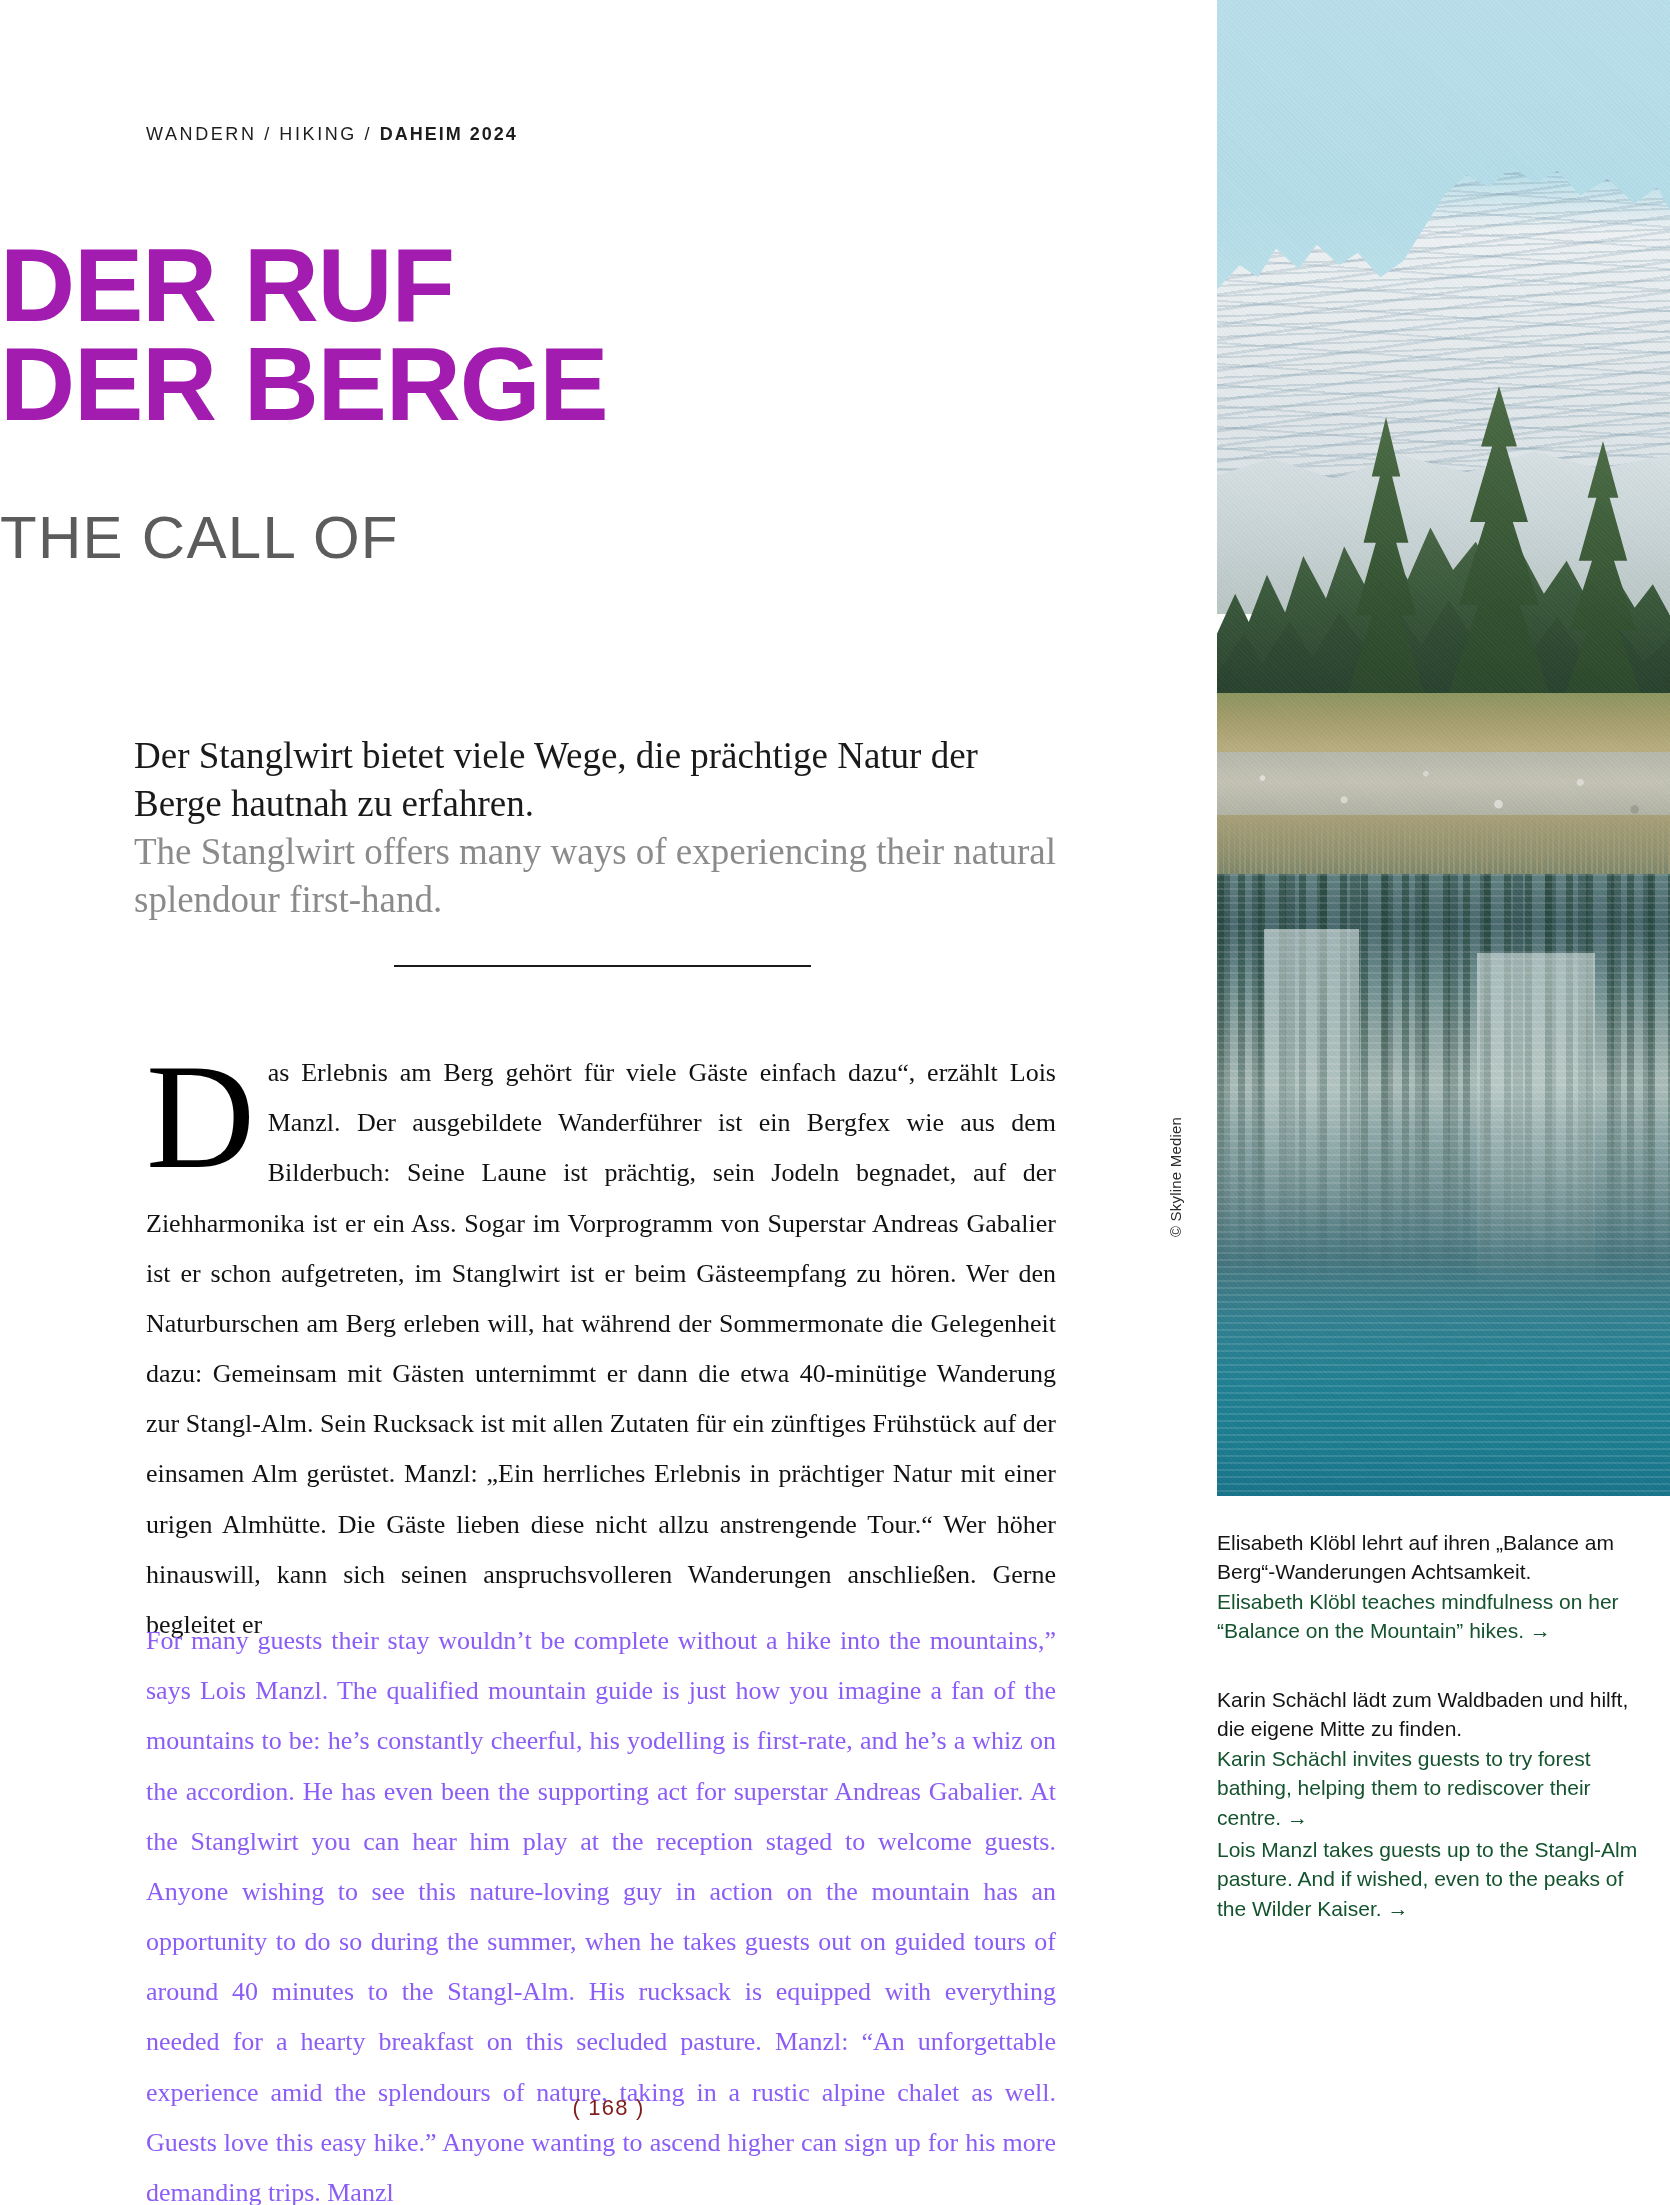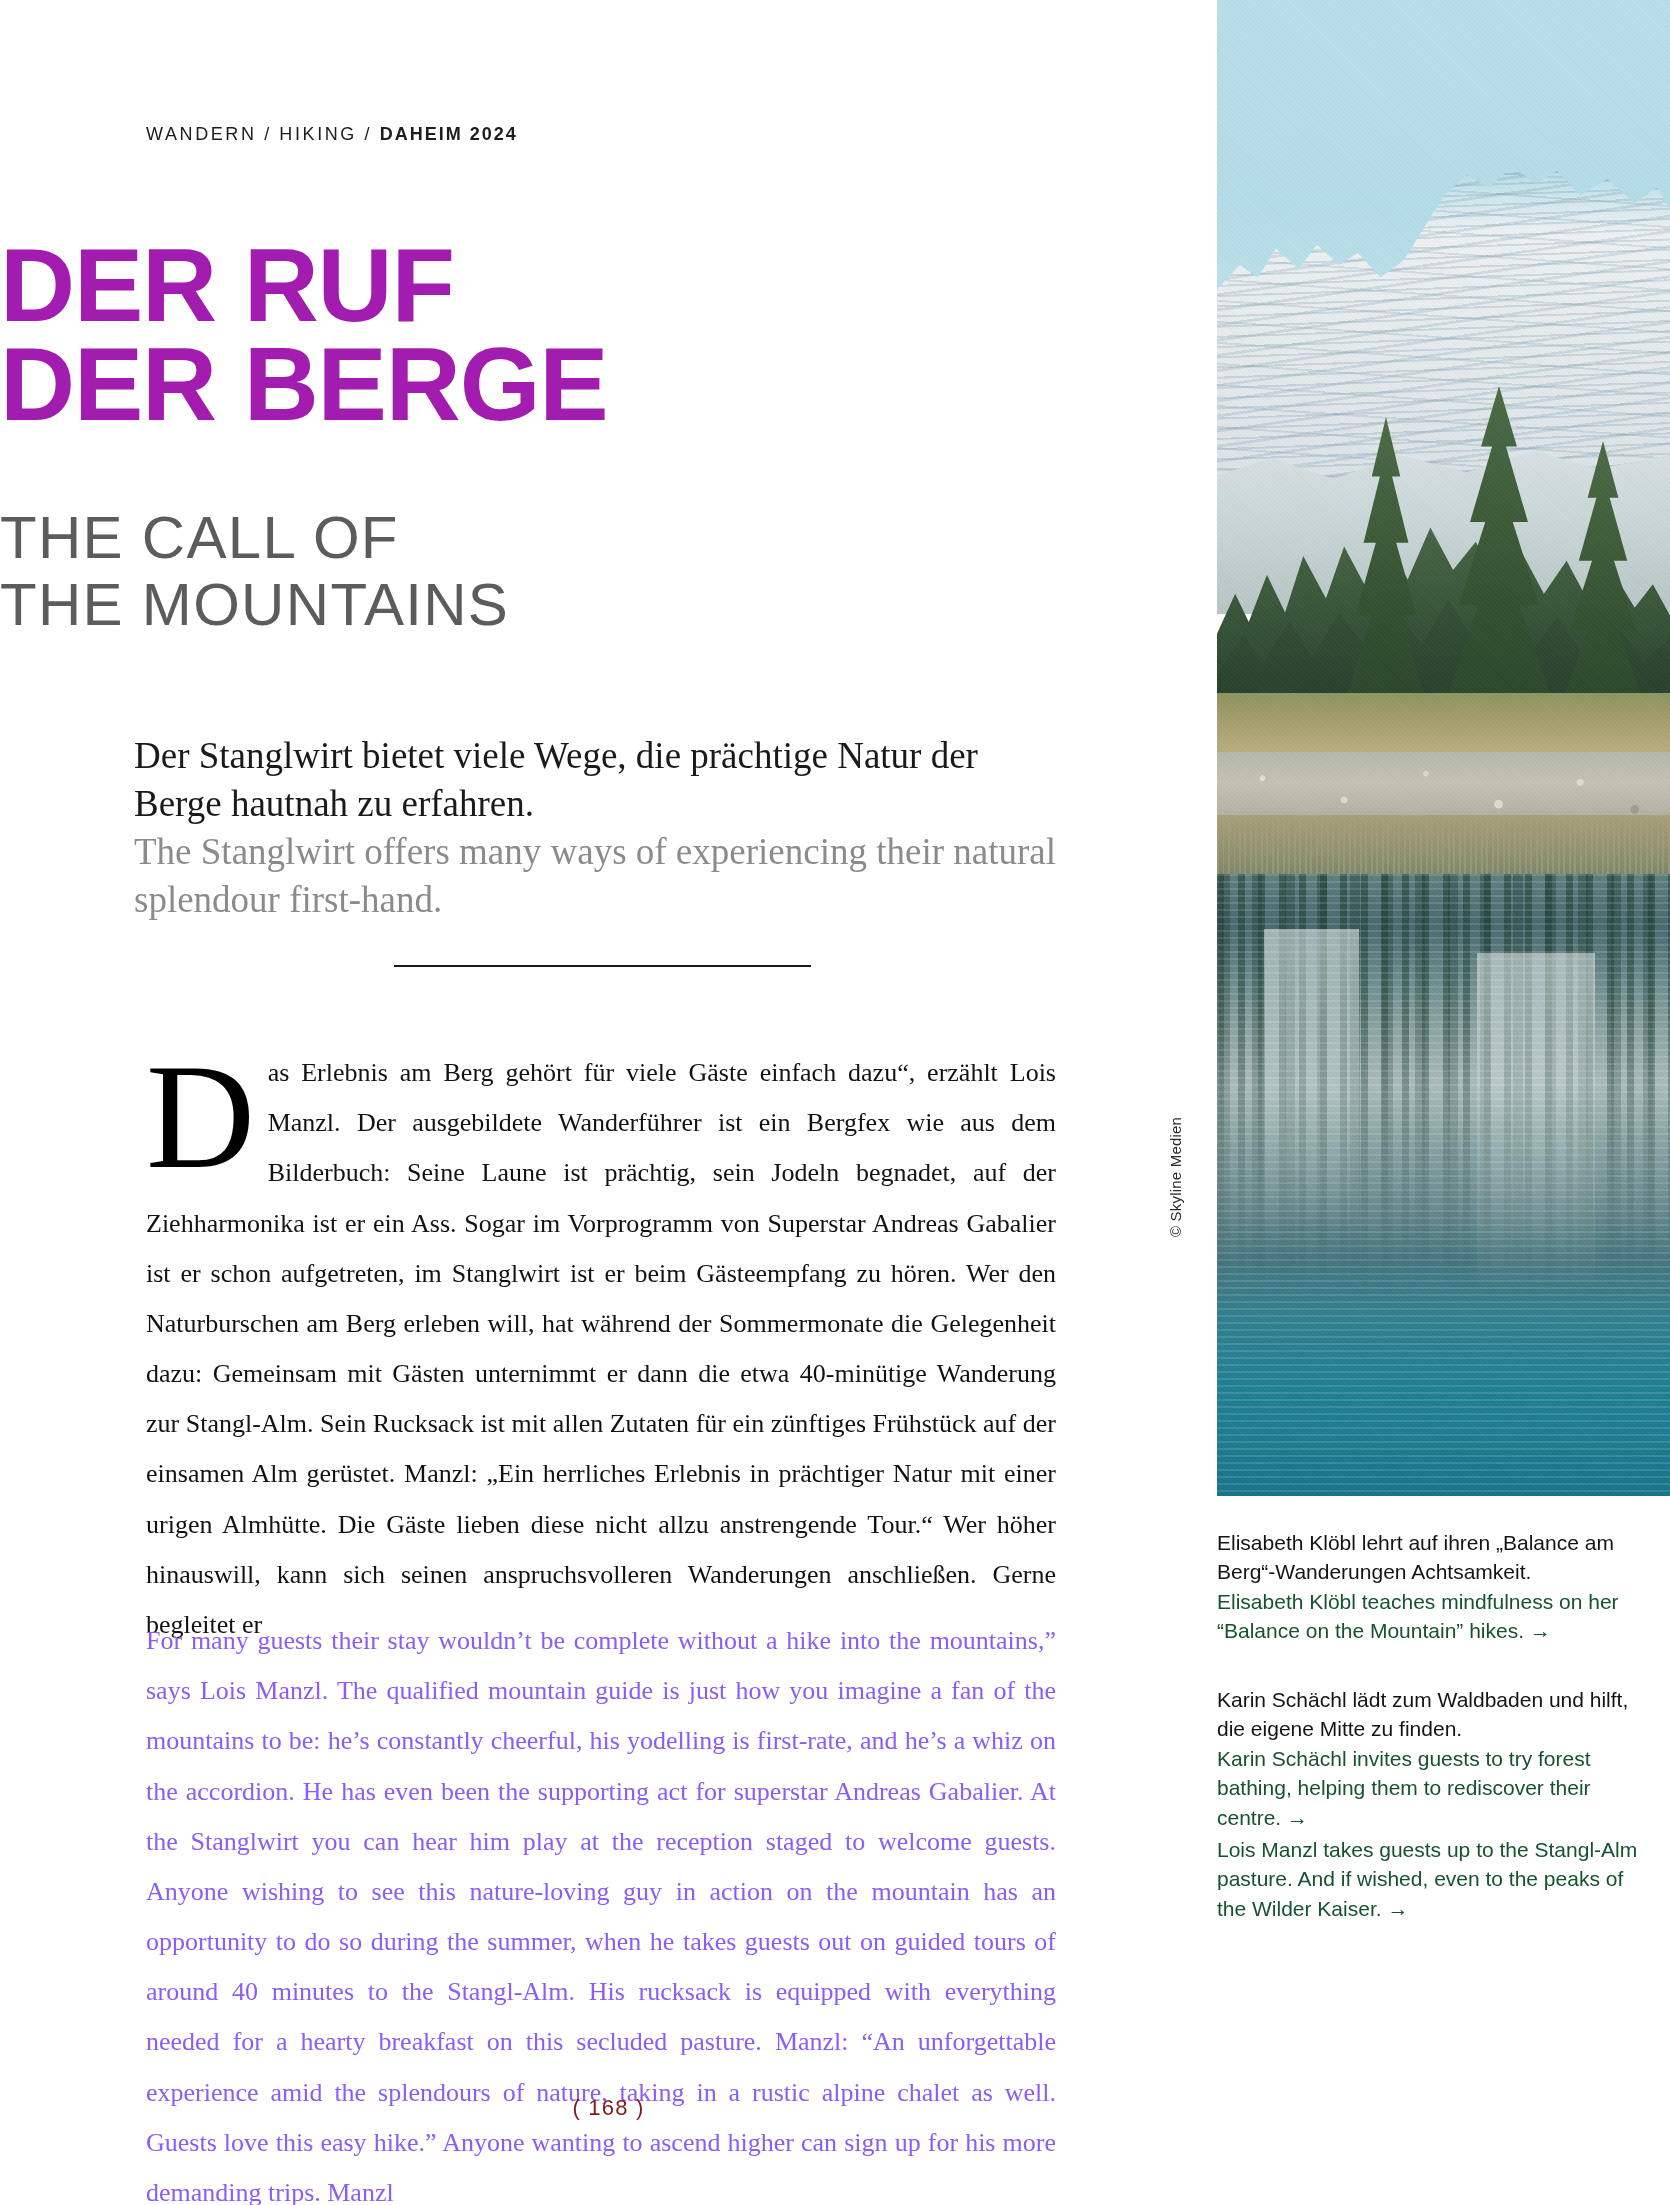--- a/index.html
+++ b/index.html
@@ -242,21 +242,21 @@
   <div class="ph-layer water-ripple"></div>
   <div class="photo-grain"></div>
 </div>
 
 <div id="photo-credit">© Skyline Medien</div>
 
 <div id="kicker"><span>WANDERN / HIKING / </span><span class="bold">DAHEIM 2024</span></div>
 
 <h1 id="title-de"><span class="l1">DER RUF</span><span class="l2">DER BERGE</span></h1>
 
-<h2 id="title-en"><span class="l1">THE CALL OF</span><span class="l2">THE MOUNTAINS</span></h2>
+<h2 id="title-en"><span class="l1">THE CALL OF</span></h2>
 
 <div id="standfirst">
   <span class="de">Der Stanglwirt bietet viele Wege, die prächtige Natur der Berge hautnah zu erfahren.</span>
   <span class="en">The Stanglwirt offers many ways of experiencing their natural splendour first-hand.</span>
 </div>
 
 <div id="rule"></div>
 
 <div class="body-col" id="body-de"><span id="dropcap">D</span><span>as Erlebnis am Berg gehört für viele Gäste einfach dazu“, erzählt Lois Manzl. Der ausgebildete Wanderführer ist ein Bergfex wie aus dem Bilderbuch: Seine Laune ist prächtig, sein Jodeln begnadet, auf der Ziehharmonika ist er ein Ass. Sogar im Vorprogramm von Superstar Andreas Gabalier ist er schon aufgetreten, im Stanglwirt ist er beim Gästeempfang zu hören. Wer den Naturburschen am Berg erleben will, hat während der Sommermonate die Gelegenheit dazu: Gemeinsam mit Gästen unternimmt er dann die etwa 40-minütige Wanderung zur Stangl-Alm. Sein Rucksack ist mit allen Zutaten für ein zünftiges Frühstück auf der einsamen Alm gerüstet. Manzl: „Ein herrliches Erlebnis in prächtiger Natur mit einer urigen Almhütte. Die Gäste lieben diese nicht allzu anstrengende Tour.“ Wer höher hinauswill, kann sich seinen anspruchsvolleren Wanderungen anschließen. Gerne begleitet er</span></div>
 

